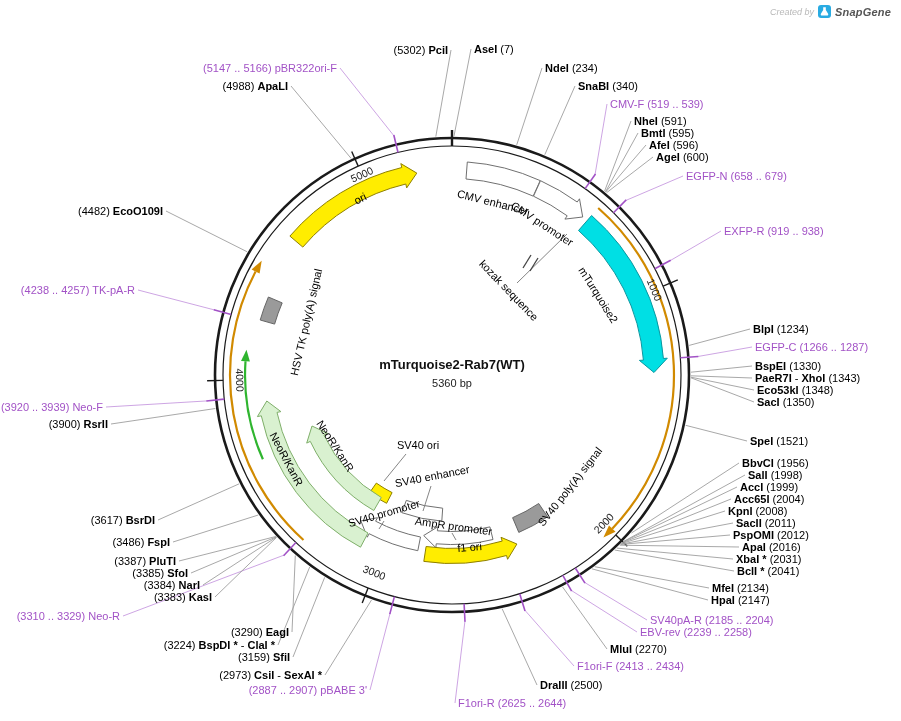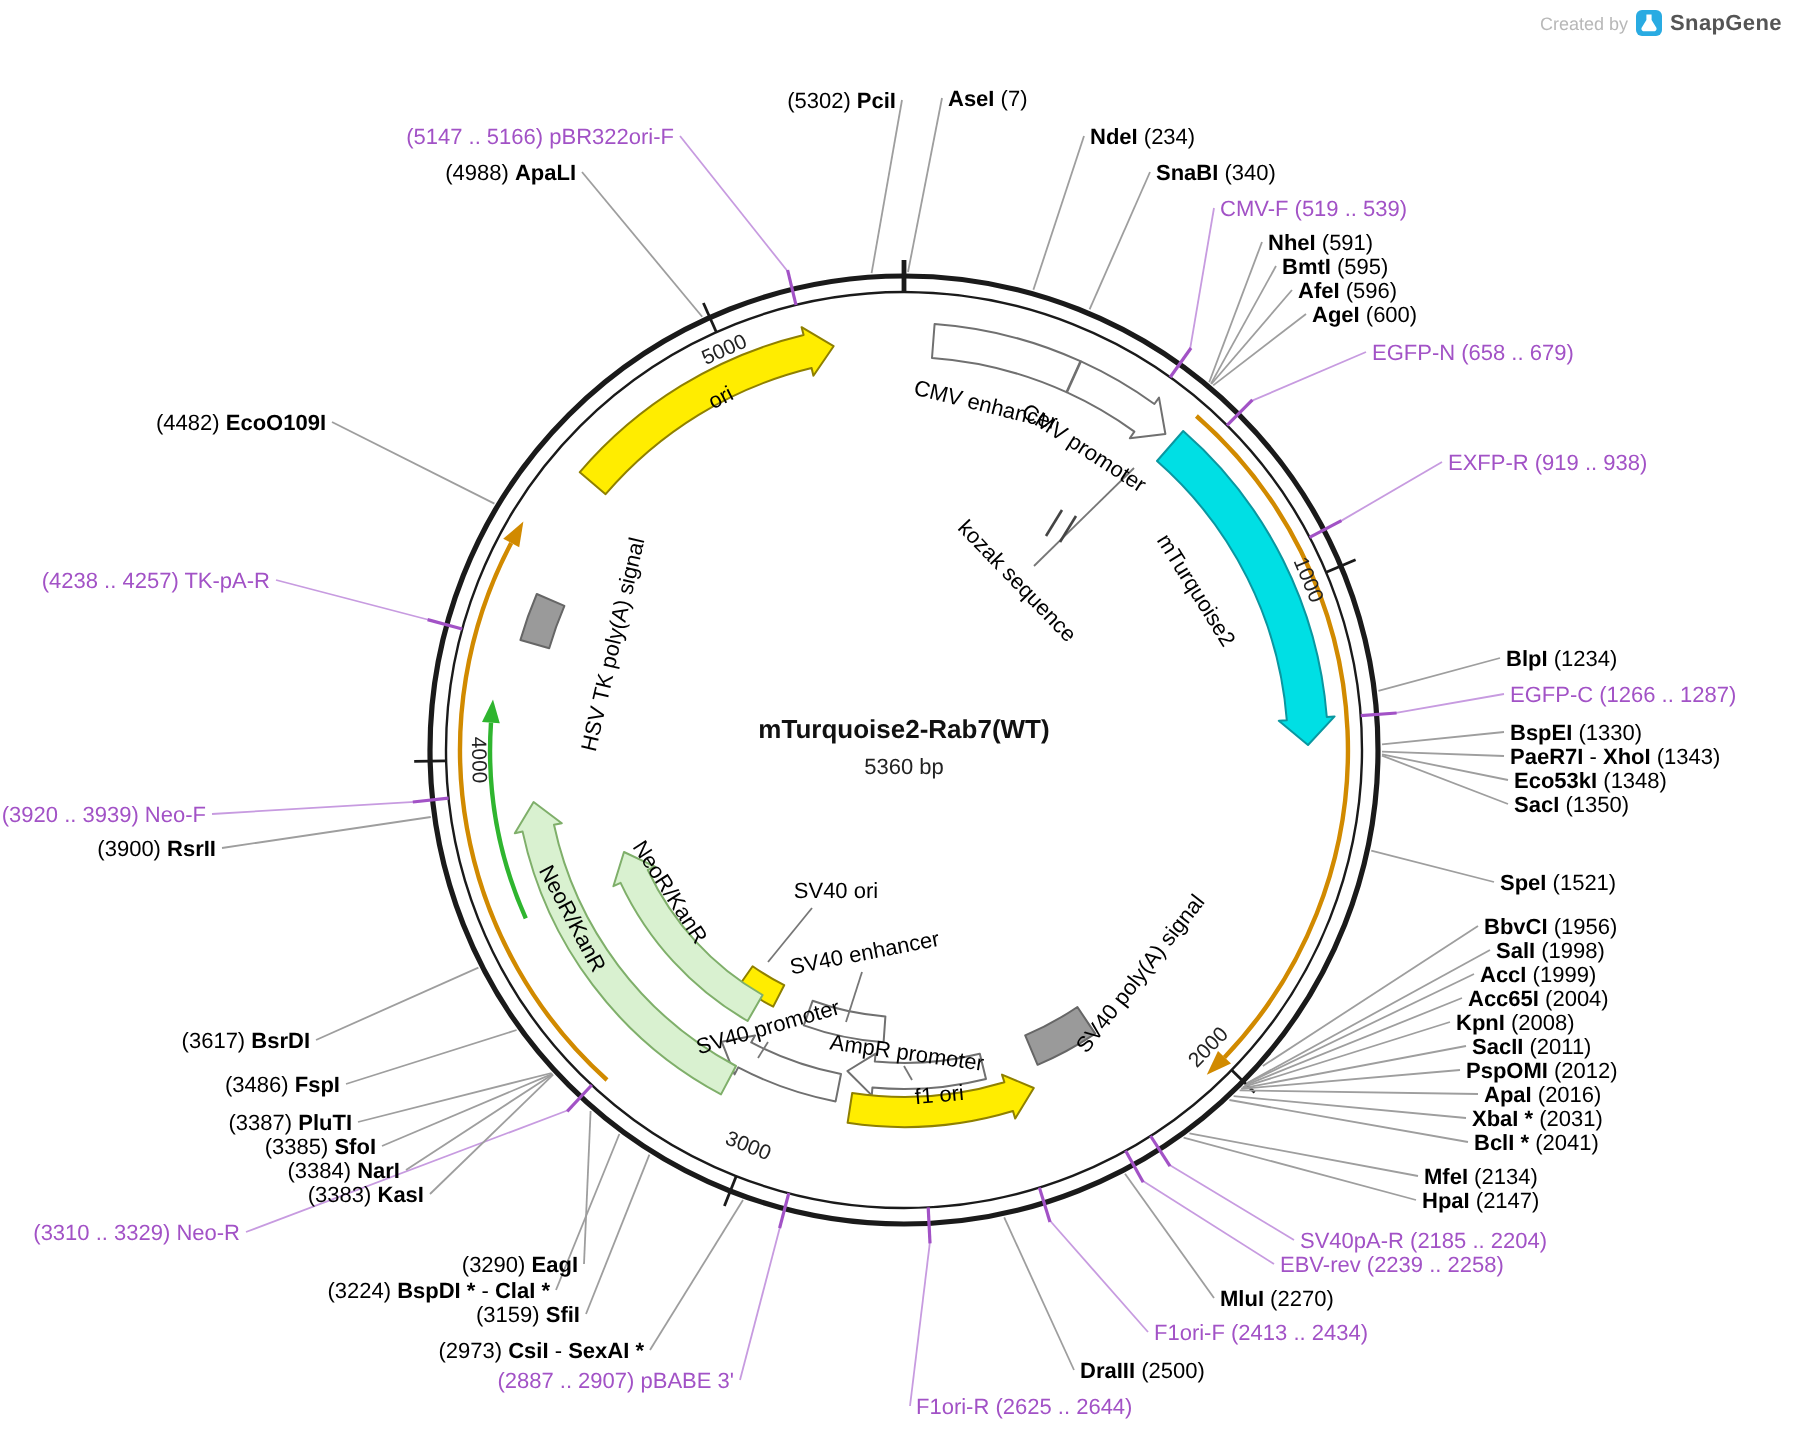--- a/index.html
+++ b/index.html
@@ -1,21 +1,21 @@
 <!DOCTYPE html>
 <html><head>
 <meta charset="utf-8">
 <style>
   html,body{margin:0;padding:0;background:#ffffff;}
   .stage{position:relative;width:901px;height:721px;background:#ffffff;overflow:hidden;
          font-family:"Liberation Sans","DejaVu Sans",sans-serif;}
   svg text{font-family:"Liberation Sans","DejaVu Sans",sans-serif;}
   .title{font-weight:700;font-size:13px;fill:#111;}
   .subtitle{font-size:11px;fill:#222;}
-  .watermark{position:absolute;top:5px;right:10px;display:flex;align-items:center;gap:4px;z-index:5;}
+  .watermark{position:absolute;top:5px;right:10px;display:flex;align-items:center;gap:4px;z-index:5;font-style:italic;}
   .wm-created{font-size:9px;color:#b8b8b8;}
   .wm-brand{font-size:11px;color:#555;font-weight:700;letter-spacing:.2px;}
   .wm-logo{display:inline-flex;}
 </style>
 </head>
 <body>
 
 <div class="stage">
   <div class="watermark">
     <span class="wm-created">Created by</span>

